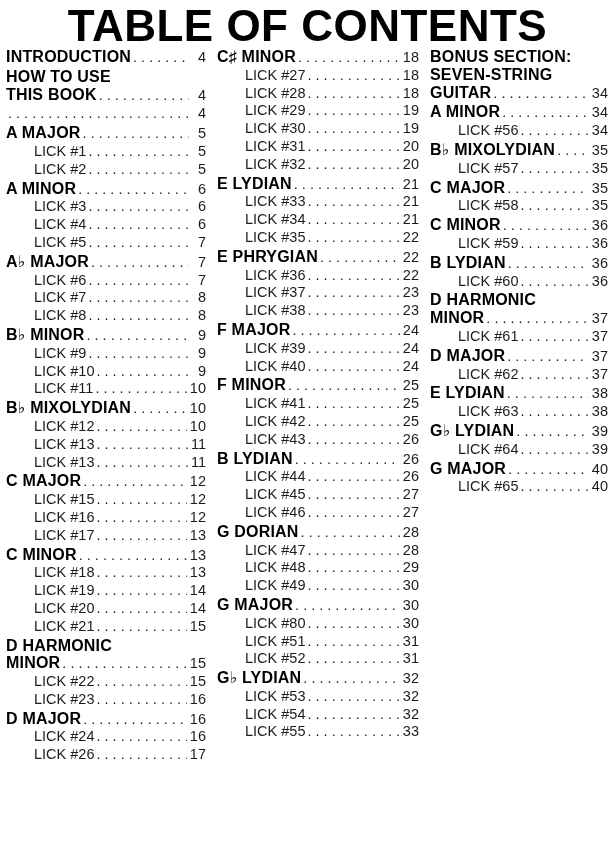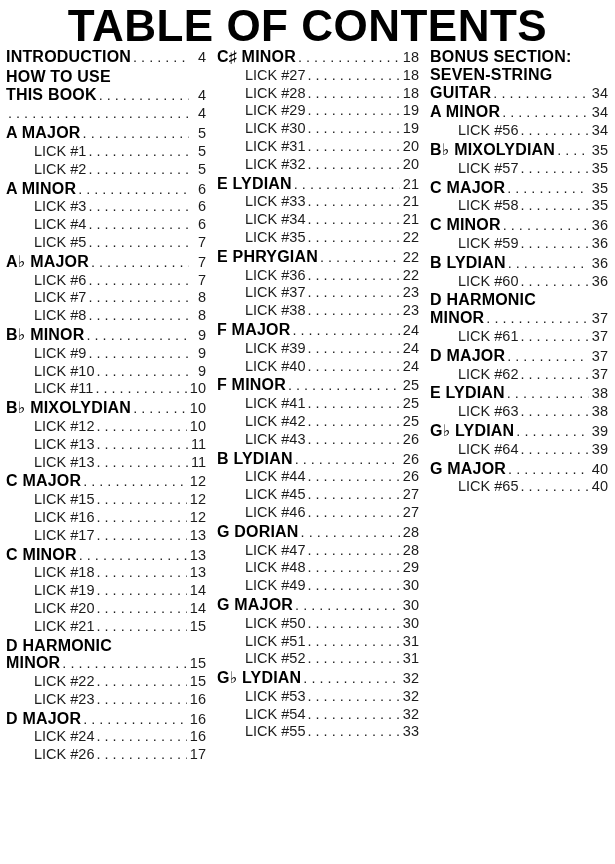--- a/index.html
+++ b/index.html
@@ -457,21 +457,21 @@
           <span class="page-num">30</span>
         </div>
       </div>
       <div class="section">
         <div class="row heading-row">
           <span class="h-label">G MAJOR</span>
           <span class="leader"></span>
           <span class="page-num">30</span>
         </div>
         <div class="row lick-row">
-          <span class="l-label">LICK #50</span>
+          <span class="l-label">LICK #80</span>
           <span class="leader"></span>
           <span class="page-num">30</span>
         </div>
         <div class="row lick-row">
           <span class="l-label">LICK #51</span>
           <span class="leader"></span>
           <span class="page-num">31</span>
         </div>
         <div class="row lick-row">
           <span class="l-label">LICK #52</span>

